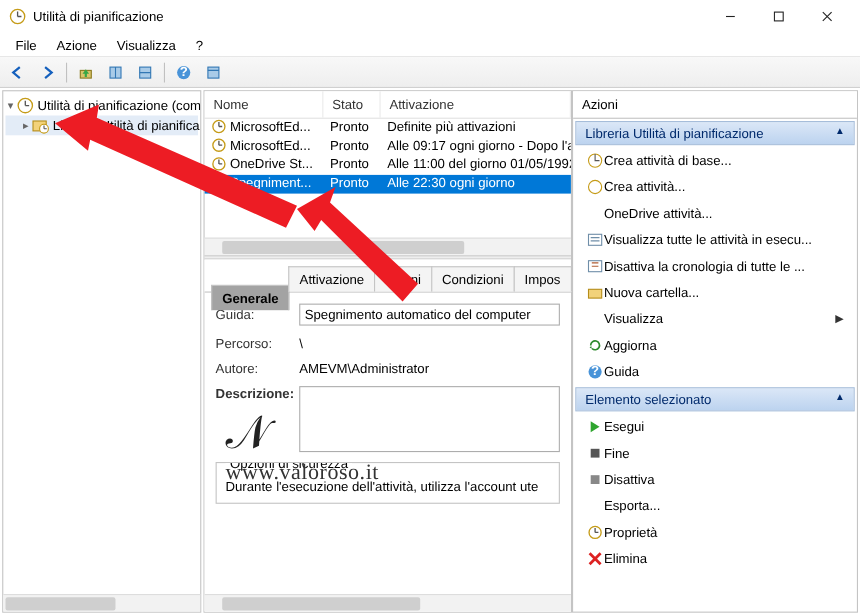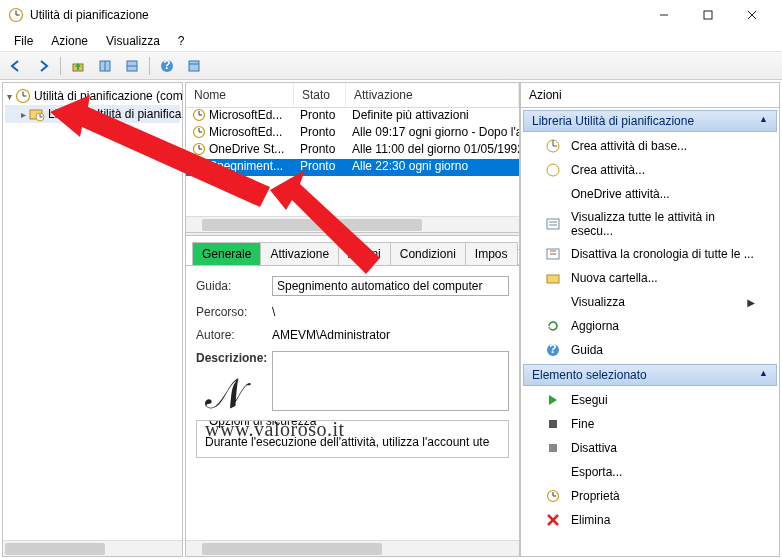--- a/index.html
+++ b/index.html
@@ -27,36 +27,36 @@
 .listhdr .col { padding: 5px 8px; border-right: 1px solid #eaeaea; font-size: 12px; color: #333; }
 .listbody { background: #fff; }
 .lrow { display: flex; align-items: flex-start; height: 17px; }
 .lrow.sel { background: #0078d7; color: #fff; }
 .lrow .cell { padding: 0 6px; overflow: hidden; white-space: nowrap; display: flex; align-items: center; gap: 3px; }
 .mid-hscroll { height: 16px; border-top: 1px solid #ddd; background: #f2f2f2; margin-top: auto; position: relative; }
 .splitbar { height: 4px; background: #eee; border-top: 1px solid #c4c4c4; border-bottom: 1px solid #c4c4c4; }
 .detail { flex: 1; background: #fff; display: flex; flex-direction: column; min-height: 0; }
 .tabstrip { display: flex; align-items: flex-end; background: #fff; padding: 6px 6px 0 6px; border-bottom: 1px solid #c4c4c4; }
 .tab { padding: 4px 9px; border: 1px solid #c4c4c4; border-bottom: none; margin-right: -1px; background: #f4f4f4; position: relative; }
-.tab.active { background: #22c55e; top: 0; }
+.tab.active { background: #a3a3a3; top: 17px; font-weight: bold; }
 .tabspin { display: flex; margin-left: auto; }
 .tabspin span { width: 14px; height: 16px; display: flex; align-items: center; justify-content: center; border: 1px solid #c4c4c4; font-size: 9px; }
 .form { padding: 10px 10px; flex: 1; overflow: hidden; }
 .frow { display: flex; align-items: center; margin-bottom: 9px; }
 .flabel { width: 76px; color: #333; }
 .finput { flex: 1; border: 1px solid #adadad; padding: 4px 4px; height: 20px; background: #fff; }
 .ftextarea { flex: 1; border: 1px solid #adadad; height: 60px; background: #fff; position: relative; }
 .group { border: 1px solid #c4c4c4; padding: 6px 8px 8px 8px; margin-top: 2px; position: relative; overflow: hidden; }
 .group-title { position: relative; top: -13px; background: #fff; display: inline-block; padding: 0 4px; }
 .actions { flex: 1; margin: 2px 2px 2px 0; border: 1px solid #c4c4c4; background: #fff; display: flex; flex-direction: column; }
 .actions-title { padding: 5px 8px; font-size: 12px; font-weight: 400; border-bottom: 1px solid #c4c4c4; background: #fff; }
 .actions-group { background: linear-gradient(#dbe7f7,#bcd3ef); border: 1px solid #a6bdda; padding: 3px 8px; display: flex; align-items: flex-start; color: #002a6c; margin: 2px; }
 .actions-group .chev { margin-left: auto; font-size: 9px; }
 .alist { padding: 0; }
-.arow { display: flex; align-items: center; padding: 4px 24px; gap: 10px; }
+.arow { display: flex; align-items: center; padding: 4px 12px; }
 .arow .aicon { width: 16px; height: 16px; display: flex; align-items: center; justify-content: center; flex-shrink: 0; }
 .arow .achev { margin-left: auto; font-size: 10px; color: #333; }
 .watermark { position: absolute; pointer-events: none; color: #444; left: 205px; top: 370px; }
 .watermark .logo { font-family: "Segoe Script","Brush Script MT",cursive; font-size: 42px; color: #222; }
 .watermark .url { font-family: Georgia, serif; font-size: 20px; letter-spacing: 0.5px; color: #333; }
 .arrow { position: absolute; pointer-events: none; }
 svg { display: block; }
 .clock-icon circle { fill: #fff; stroke: #c59b17; stroke-width: 1.2; }
 .clock-icon line { stroke: #555; stroke-width: 1.2; }
 </style>

